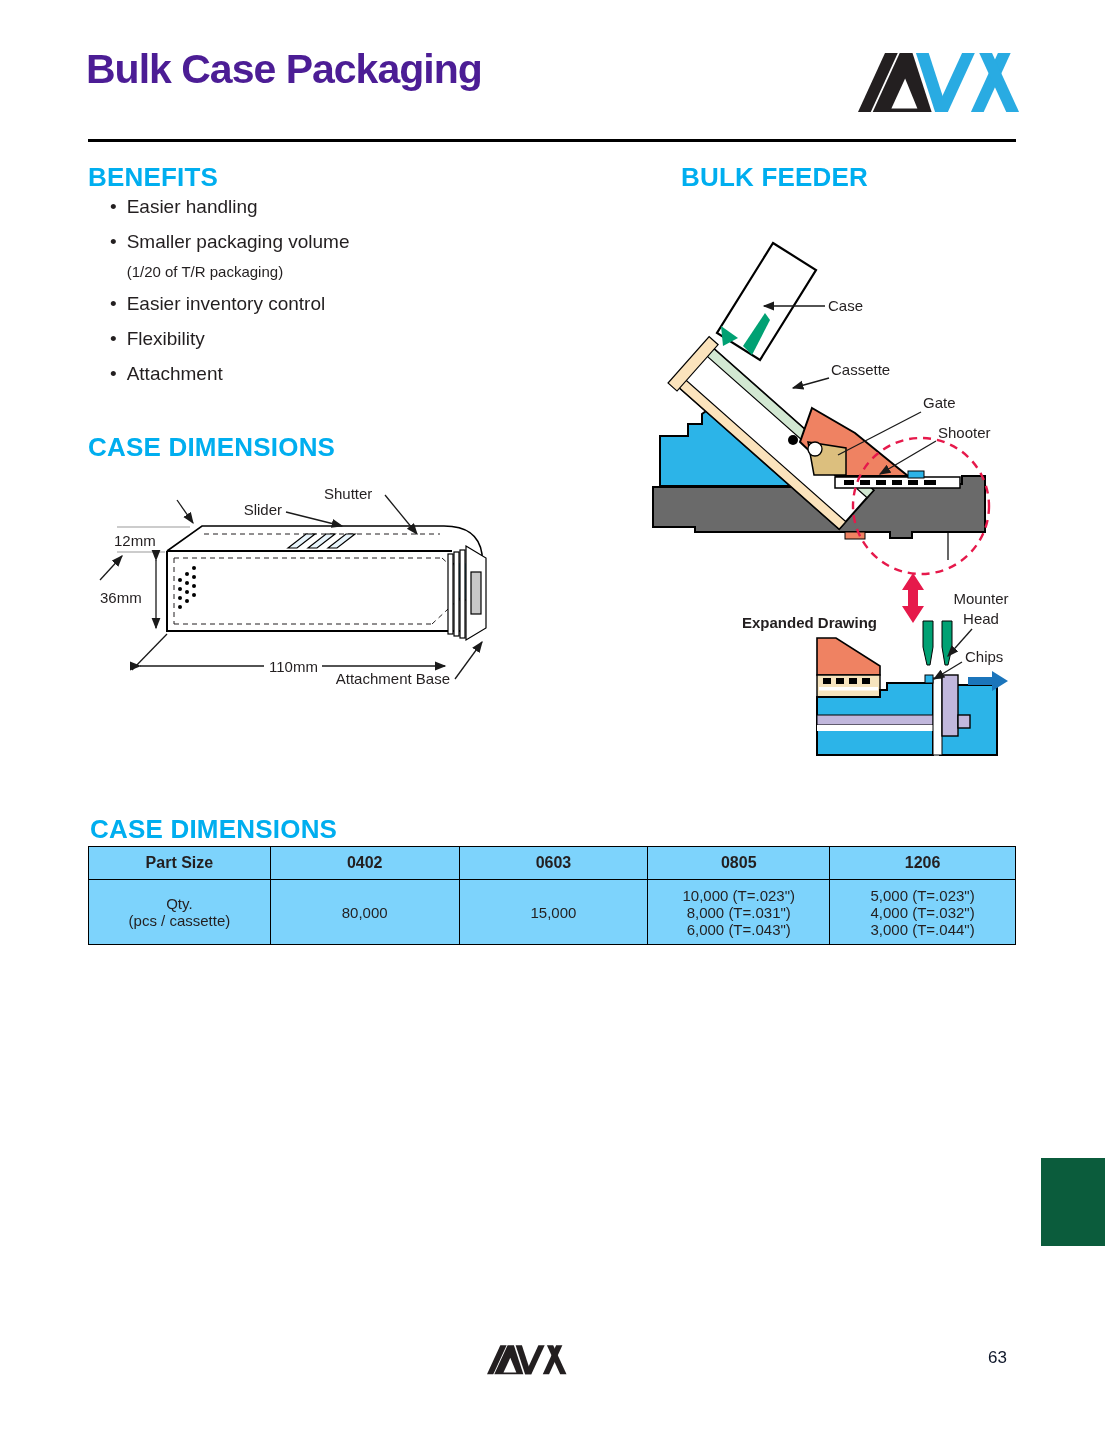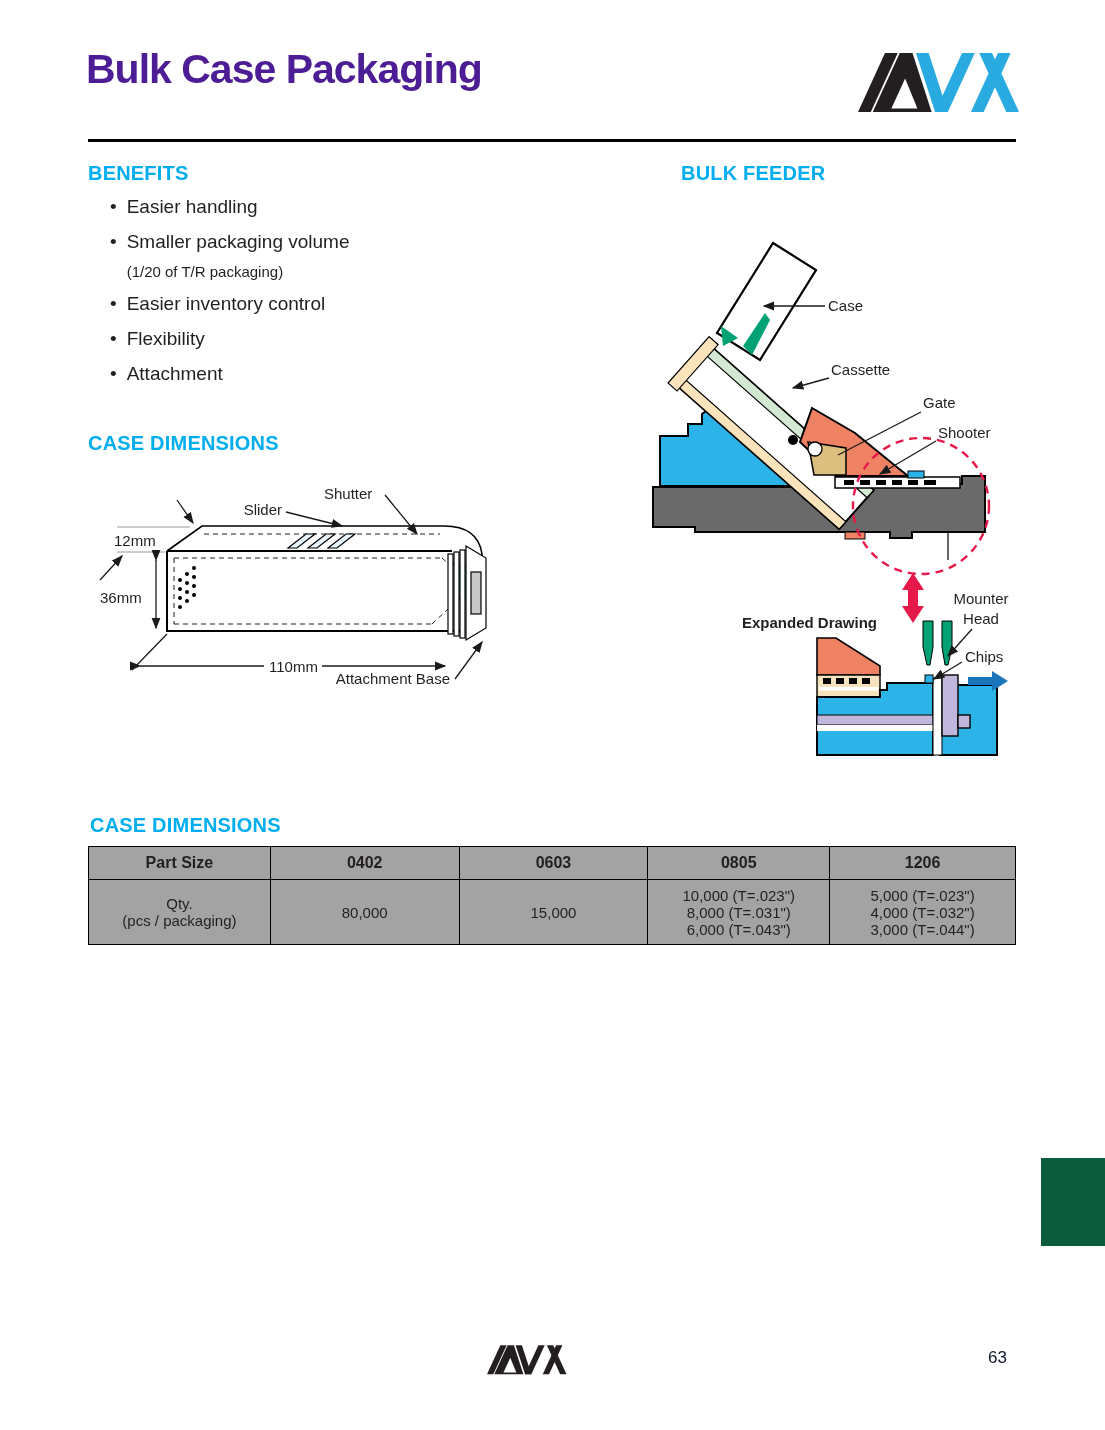--- a/index.html
+++ b/index.html
@@ -1,26 +1,26 @@
 <!DOCTYPE html>
 <html><head>
 <meta charset="utf-8">
 <style>
   html,body{margin:0;padding:0;background:#e8e8e8;}
   #page{position:relative;width:1105px;height:1430px;background:#ffffff;
         font-family:"Liberation Sans",sans-serif;color:#231f20;overflow:hidden;margin:0 auto;}
   .abs{position:absolute;}
   .page-title{left:86px;top:46px;font-size:41px;font-weight:bold;letter-spacing:-1px;color:#4c1d95;}
   .rule{left:88px;top:139px;width:928px;height:3px;background:#000;}
-  .sec-head{font-size:20px;font-weight:bold;color:#00aeef;letter-spacing:0.2px;}
+  .sec-head{font-size:26px;font-weight:bold;color:#00aeef;letter-spacing:0.2px;}
   .benefits-list{left:110px;top:196px;width:400px;list-style:none;margin:0;padding:0;}
   .benefits-list li{font-size:19px;margin-bottom:13px;display:flex;}
   .benefits-list .bullet{margin-right:10px;}
   .benefits-list .sub{font-size:15px;margin-top:10px;color:#231f20;}
-  table.qty{border-collapse:collapse;width:928px;background:#a3a3a3;}
+  table.qty{border-collapse:collapse;width:928px;background:#7dd3fc;}
   table.qty th,table.qty td{border:1.6px solid #000;text-align:center;vertical-align:middle;
        font-size:15px;padding:3px 4px;}
   table.qty th{font-size:16px;font-weight:bold;height:26px;}
   table.qty td{height:58px;}
   .green-block{left:1041px;top:1158px;width:64px;height:88px;background:#0b5c3c;}
   .page-number{left:988px;top:1348px;font-size:17px;color:#0f172a;}
   svg{overflow:visible;}
   svg text{font-family:"Liberation Sans",sans-serif;font-size:15px;fill:#231f20;}
   .dash{stroke:#231f20;stroke-width:1;stroke-dasharray:5 4;fill:none;}
   .ln{stroke:#1a1a1a;stroke-width:1.3;fill:none;}
@@ -256,21 +256,21 @@
           <tr>
         <th>Part Size</th>
         <th>0402</th>
         <th>0603</th>
         <th>0805</th>
         <th>1206</th>
       </tr>
       <tr>
         <td>
           <div>Qty.</div>
-          <div>(pcs / packaging)</div>
+          <div>(pcs / cassette)</div>
         </td>
         <td>
               <div>80,000</div>
             </td>
         <td>
               <div>15,000</div>
             </td>
         <td>
           <div>10,000 (T=.023")</div>
           <div>8,000 (T=.031")</div>

